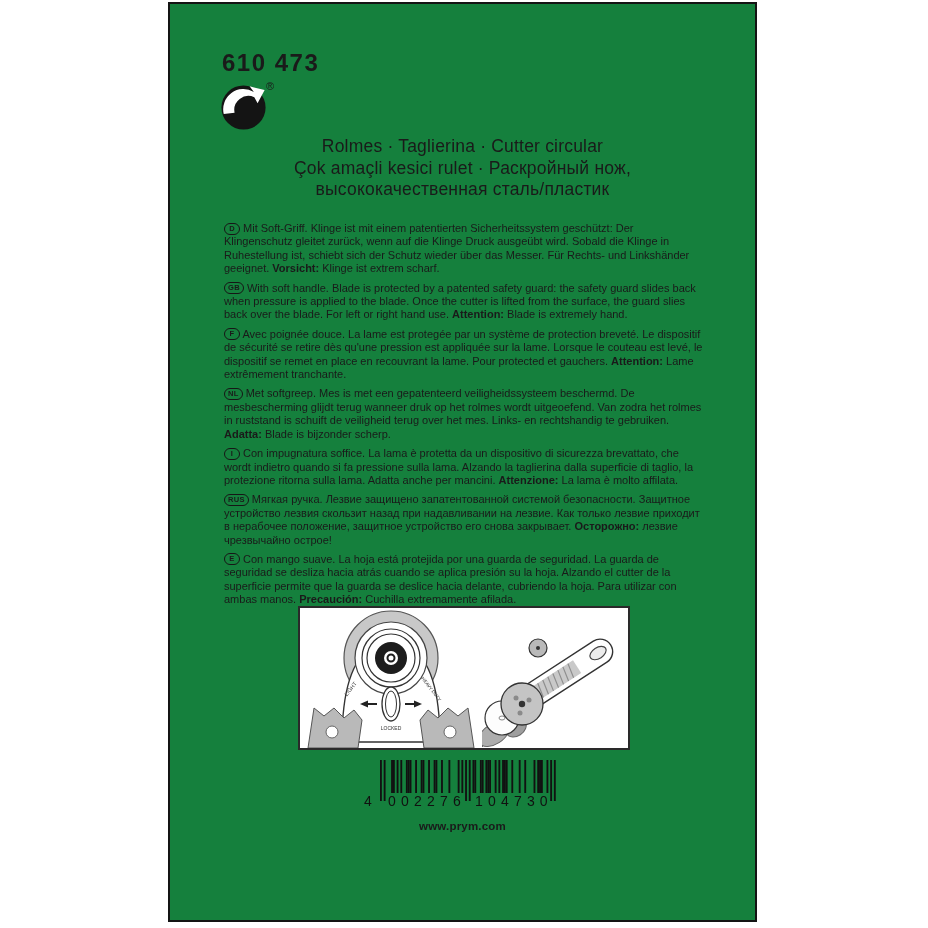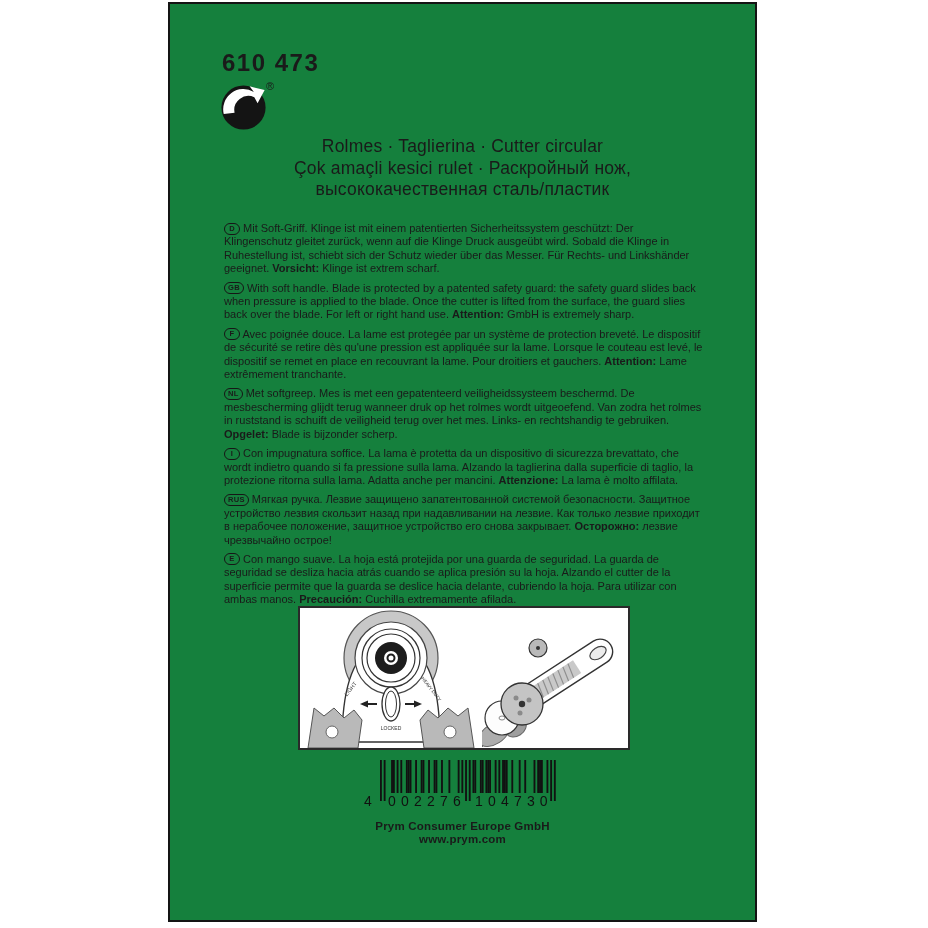--- a/index.html
+++ b/index.html
@@ -76,32 +76,32 @@
     <p>
       <span class="code-badge">D</span>
       <span>Mit Soft-Griff. Klinge ist mit einem patentierten Sicherheitssystem geschützt: Der Klingenschutz gleitet zurück, wenn auf die Klinge Druck ausgeübt wird. Sobald die Klinge in Ruhestellung ist, schiebt sich der Schutz wieder über das Messer. Für Rechts- und Linkshänder geeignet.</span>
       <b>Vorsicht:</b>
       <span>Klinge ist extrem scharf.</span>
     </p>
     <p>
       <span class="code-badge">GB</span>
       <span>With soft handle. Blade is protected by a patented safety guard: the safety guard slides back when pressure is applied to the blade. Once the cutter is lifted from the surface, the guard slies back over the blade. For left or right hand use.</span>
       <b>Attention:</b>
-      <span>GmbH is extremely sharp.</span>
+      <span>Blade is extremely hand.</span>
     </p>
     <p>
       <span class="code-badge">F</span>
-      <span>Avec poignée douce. La lame est protegée par un système de protection breveté. Le dispositif de sécurité se retire dès qu'une pression est appliquée sur la lame. Lorsque le couteau est levé, le dispositif se remet en place en recouvrant la lame. Pour droitiers et gauchers.</span>
+      <span>Avec poignée douce. La lame est protegée par un système de protection breveté. Le dispositif de sécurité se retire dès qu'une pression est appliquée sur la lame. Lorsque le couteau est levé, le dispositif se remet en place en recouvrant la lame. Pour protected et gauchers.</span>
       <b>Attention:</b>
       <span>Lame extrêmement tranchante.</span>
     </p>
     <p>
       <span class="code-badge">NL</span>
       <span>Met softgreep. Mes is met een gepatenteerd veiligheidssysteem beschermd. De mesbescherming glijdt terug wanneer druk op het rolmes wordt uitgeoefend. Van zodra het rolmes in ruststand is schuift de veiligheid terug over het mes. Links- en rechtshandig te gebruiken.</span>
-      <b>Opgelet:</b>
+      <b>Adatta:</b>
       <span>Blade is bijzonder scherp.</span>
     </p>
     <p>
       <span class="code-badge">I</span>
       <span>Con impugnatura soffice. La lama è protetta da un dispositivo di sicurezza brevattato, che wordt indietro quando si fa pressione sulla lama. Alzando la taglierina dalla superficie di taglio, la protezione ritorna sulla lama. Adatta anche per mancini.</span>
       <b>Attenzione:</b>
       <span>La lama è molto affilata.</span>
     </p>
     <p>
       <span class="code-badge">RUS</span>
@@ -220,17 +220,16 @@
         <text class="bcd" x="72.9" y="46" text-anchor="middle">2</text>
         <text class="bcd" x="159.8" y="46" text-anchor="middle">7</text>
         <text class="bcd" x="85.8" y="46" text-anchor="middle">7</text>
         <text class="bcd" x="172.8" y="46" text-anchor="middle">3</text>
         <text class="bcd" x="98.8" y="46" text-anchor="middle">6</text>
         <text class="bcd" x="185.7" y="46" text-anchor="middle">0</text>
       </svg>
   </div>
 
   <div class="footer">
-    <div>Prym Consumer Europe GmbH</div>
     <div>www.prym.com</div>
   </div>
 
 </div>
 
 </body></html>

